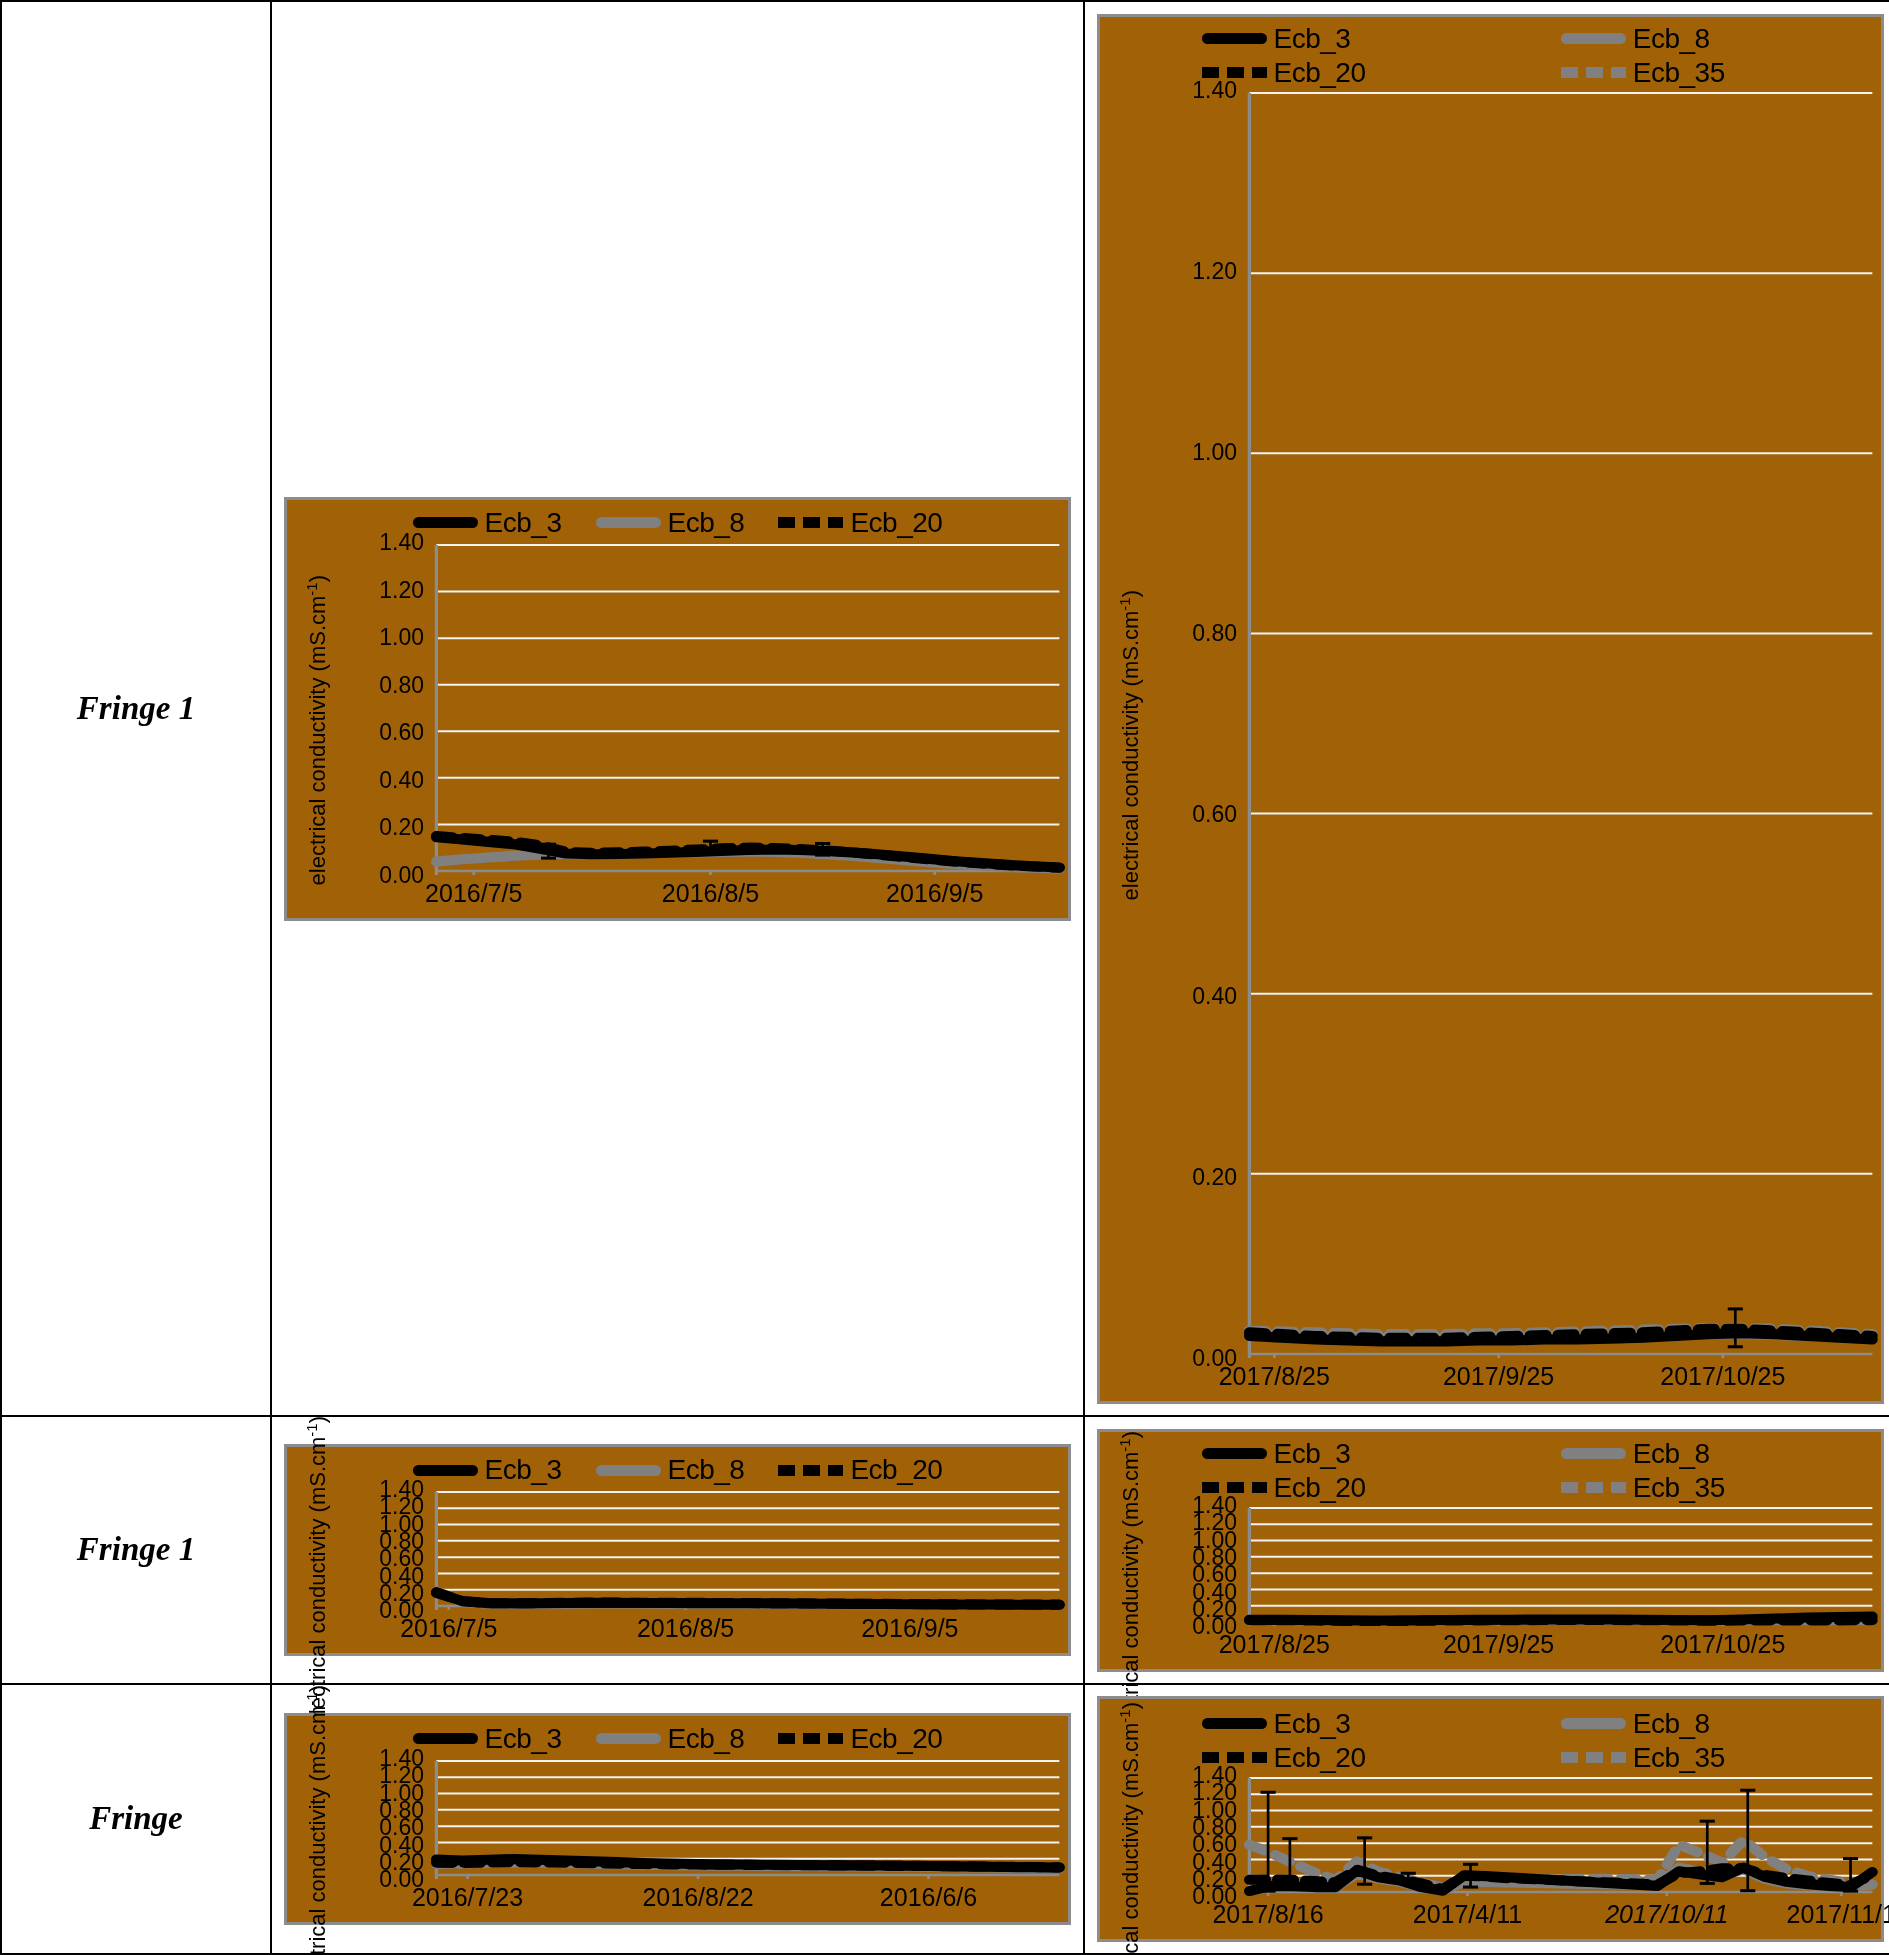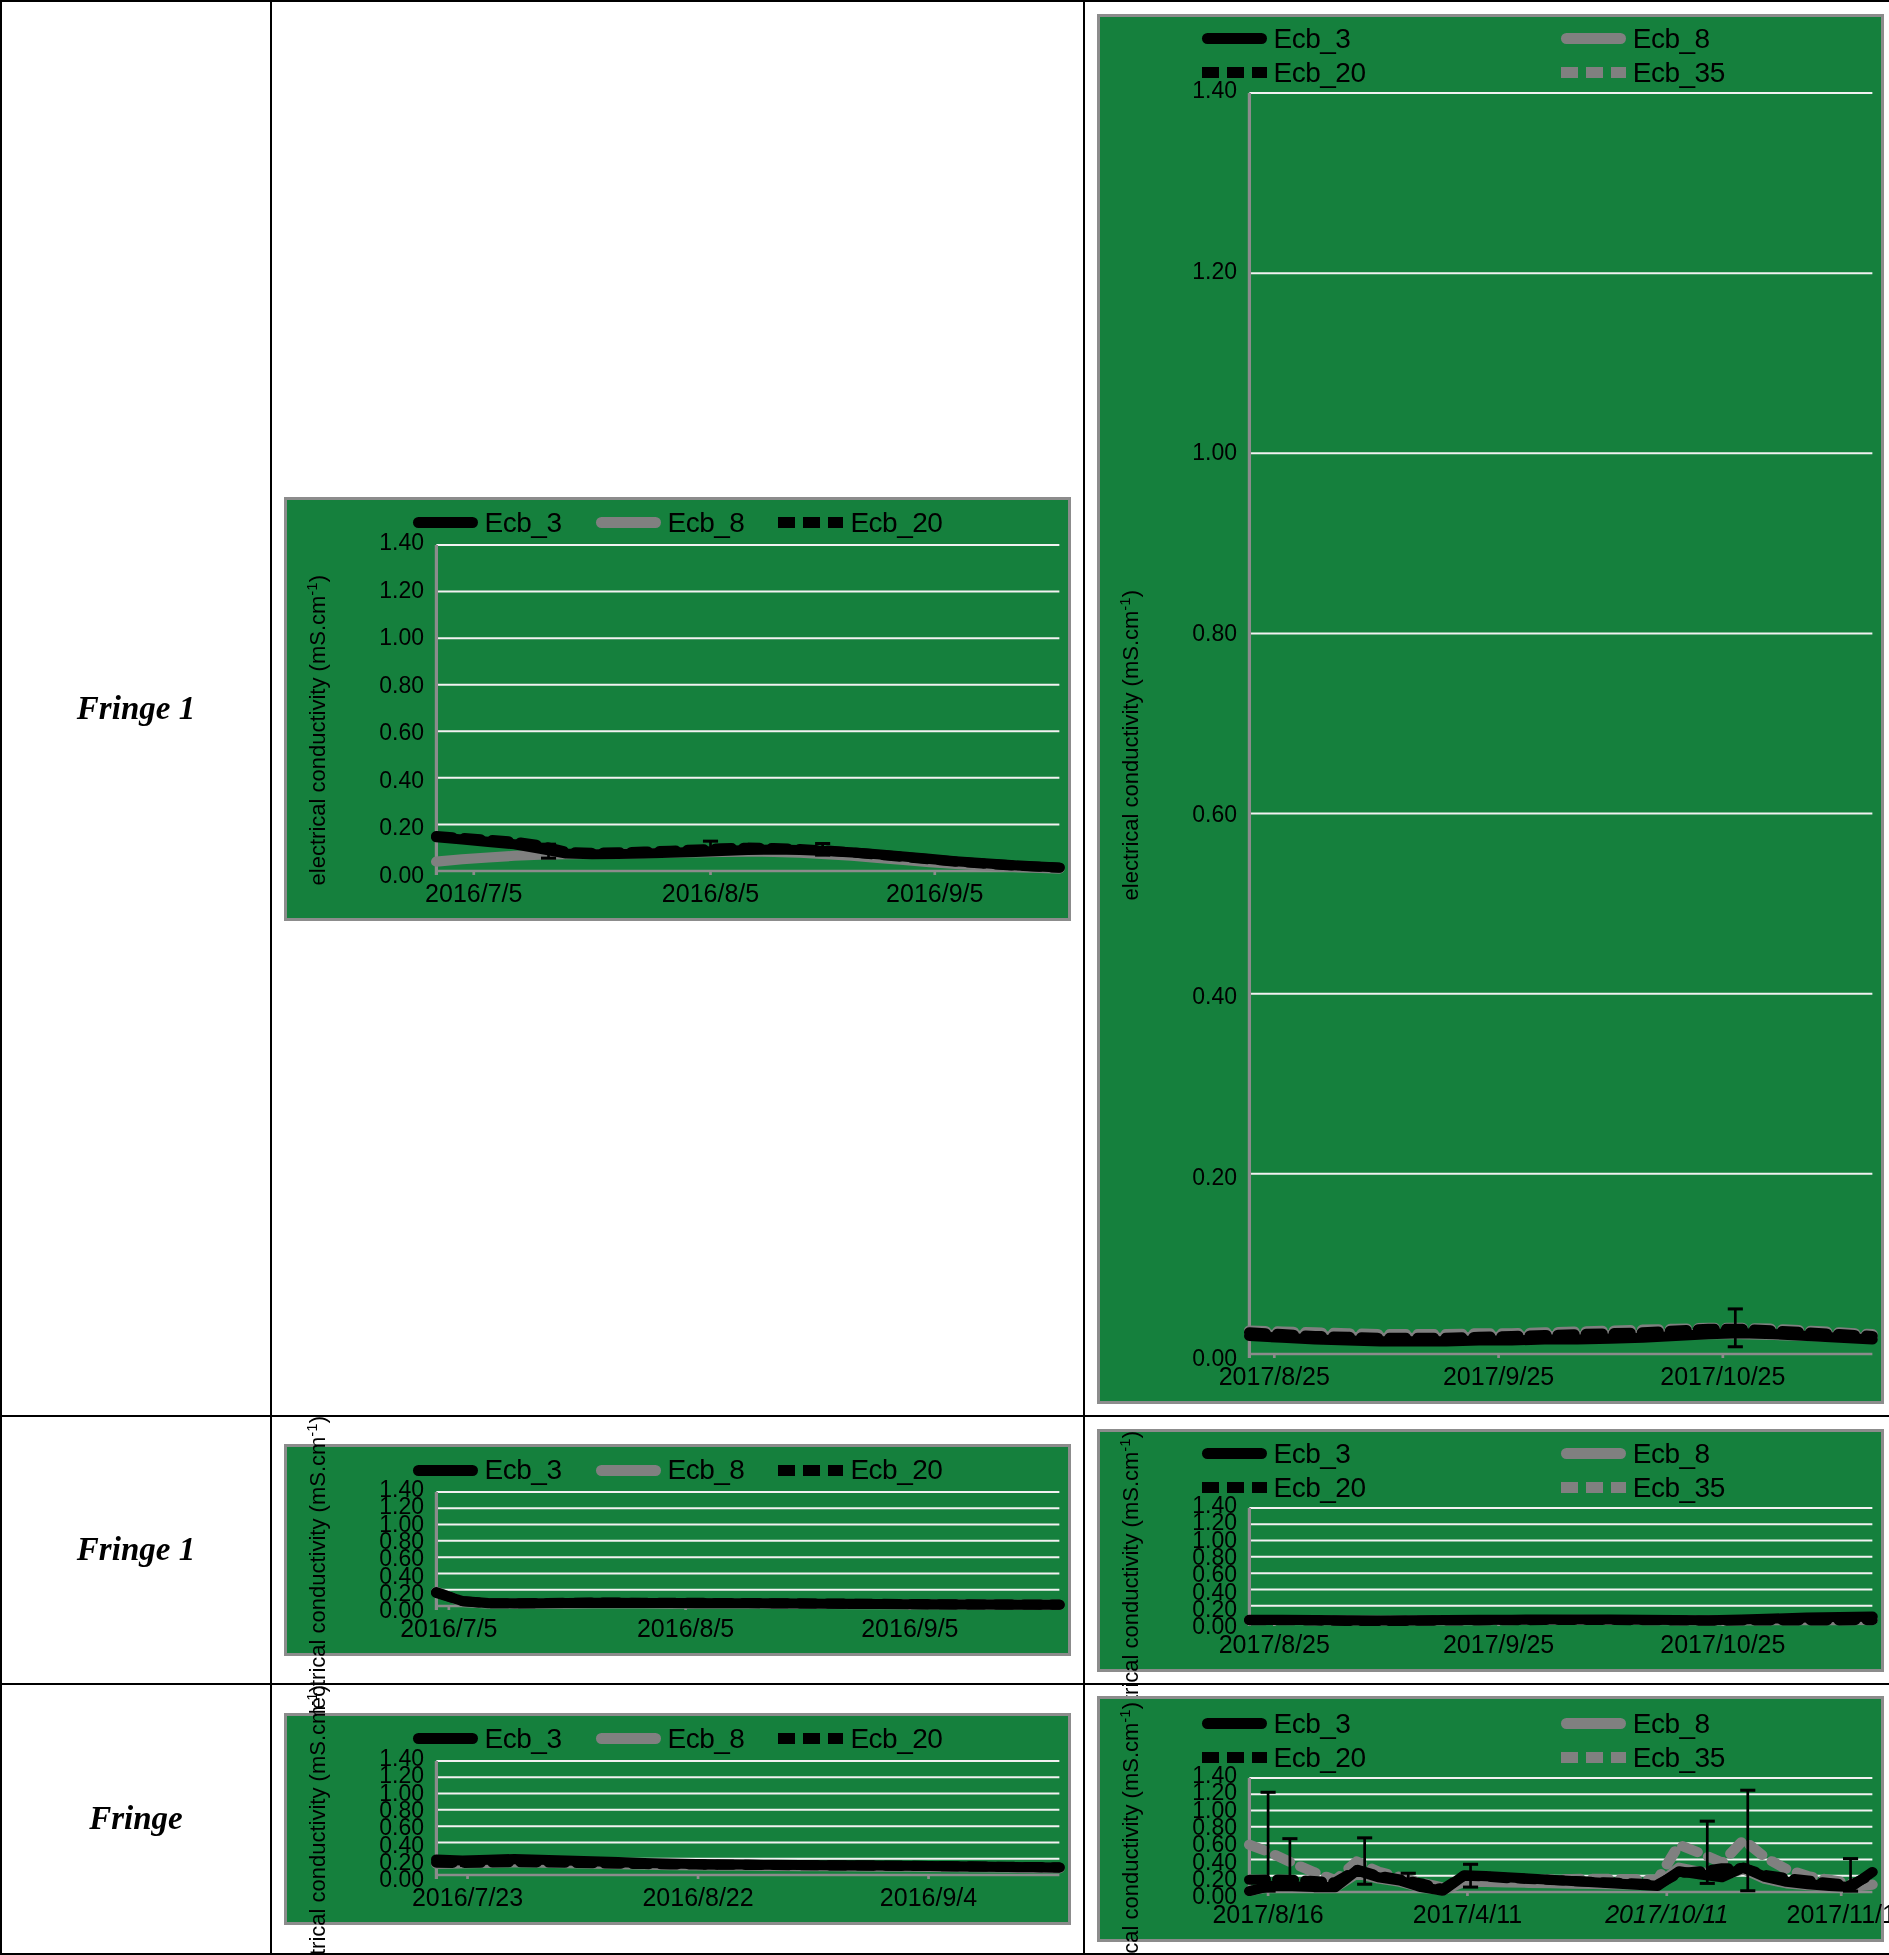--- a/index.html
+++ b/index.html
@@ -11,21 +11,21 @@
   td.rowlabel{width:268px;text-align:center;font-style:italic;}
   td.colcell{width:811px;padding:0;}
 
   .rowlabel-text{
     font-family:"Liberation Serif", serif;
     font-weight:bold;font-size:33px;color:#000;line-height:1.45;text-align:center;
   }
 
   
   .chartbox{
-    border:3.5px solid #8c8c8c;background:#15803d;margin:11px 12px;position:relative;
+    border:3.5px solid #8c8c8c;background:#a16207;margin:11px 12px;position:relative;
     box-sizing:border-box;
   }
 
   .legend{display:flex;flex-wrap:wrap;justify-content:center;align-items:center;}
   .legend.three{padding:7px 0 3px 0;gap:0;}
   .legend.four{padding:5px 0 0 0;}
   .legend .legitem{display:flex;align-items:center;gap:7px;}
   .legend.three .legitem{margin:0 17px;}
   .legend.four{flex-direction:row;flex-wrap:wrap;}
   .legend.four .legitem{width:46%;justify-content:flex-start;padding-left:9%;margin:1px 0;box-sizing:border-box;}
@@ -403,21 +403,21 @@
                     </g>
                     <g>
                       <line x1="1117.84" x2="1117.84" y1="221.99142857142857" y2="211.33714285714285" stroke="#000" stroke-width="5"></line>
                       <line x1="1103.84" x2="1131.84" y1="221.99142857142857" y2="221.99142857142857" stroke="#000" stroke-width="6"></line>
                       <line x1="1103.84" x2="1131.84" y1="211.33714285714285" y2="211.33714285714285" stroke="#000" stroke-width="6"></line>
                     </g>
                   </svg>
                   <div class="xticks">
                     <div class="xt" style="left: 5.73729%; top: 4px;">2016/7/23</div>
                     <div class="xt" style="left: 41.922%; top: 4px;">2016/8/22</div>
-                    <div class="xt" style="left: 78.1068%; top: 4px;">2016/9/4</div>
+                    <div class="xt" style="left: 78.1068%; top: 4px;">2016/6/6</div>
                   </div>
                 </div>
               </div>
             </div>
       </td>
       <td class="colcell">
         <div class="chartbox">
               <div class="legend four" style="position: absolute; left: 0px; right: 0px; top: 3px; z-index: 5;">
                 <div class="legitem">
                   <span class="swatch solid-black"></span>

